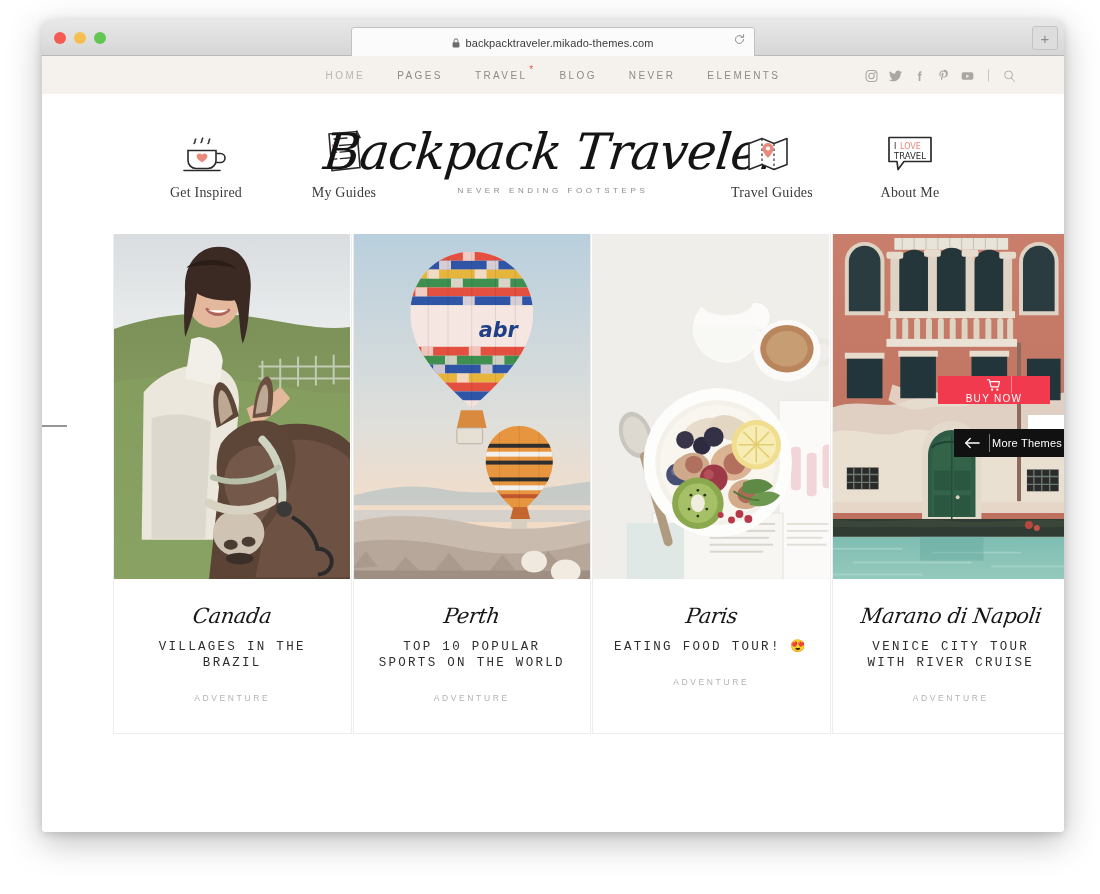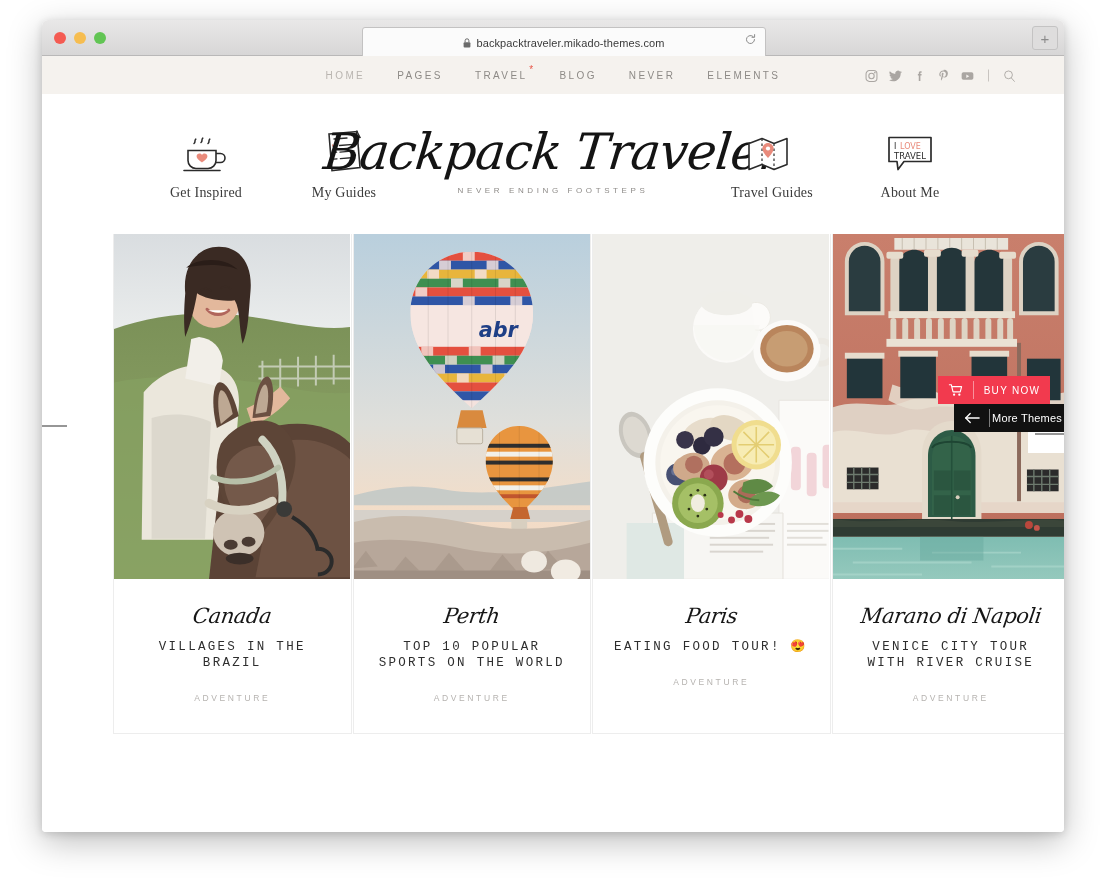--- a/index.html
+++ b/index.html
@@ -50,21 +50,20 @@
     transform: translateX(-50%);
     top: 7px;
     width: 404px;
     height: 32px;
     background: #fbfbfb;
     border: 1px solid #c3c2c2;
     border-radius: 3px;
     display: flex;
     align-items: center;
     justify-content: center;
-    margin-left: 11px;
   }
   .url-text {
     font-size: 11px;
     color: #3a3a3a;
     letter-spacing: 0.1px;
     font-family: "Liberation Sans", sans-serif;
   }
   .lock-icon {
     display: inline-block;
     margin-right: 5px;
@@ -311,21 +310,22 @@
   .promo-btn {
     display: flex;
     align-items: center;
     height: 28px;
     cursor: pointer;
     color: #fff;
   }
   .promo-buy {
     background: #f23a4e;
     width: 112px;
-    margin-bottom: 0;
+    margin-bottom: 25px;
+    flex-direction: column;
   }
   .promo-more {
     background: #111111;
     width: 110px;
     margin-left: 16px;
   }
   .promo-icon {
     width: 36px;
     display: flex;
     align-items: center;

